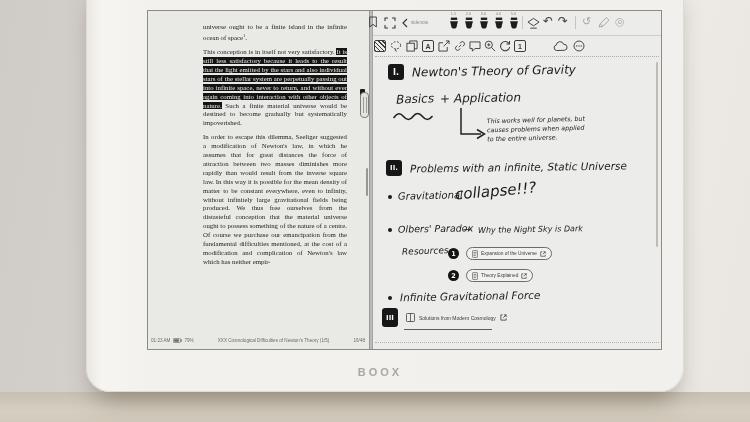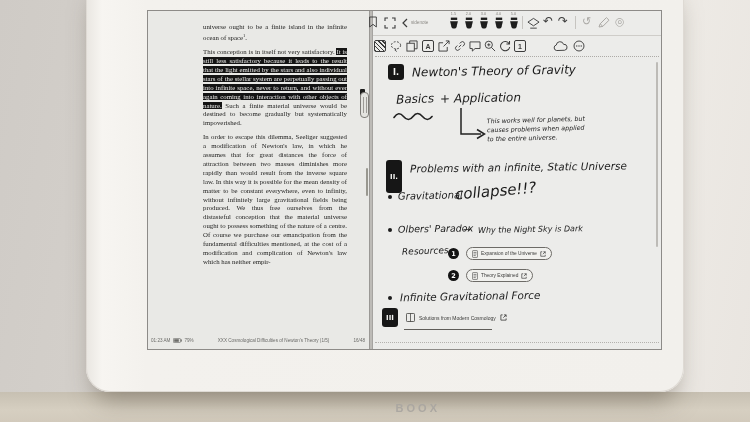--- a/index.html
+++ b/index.html
@@ -7,22 +7,22 @@
   .abs{position:absolute;}
   #stage{position:relative;width:750px;height:422px;overflow:hidden;
          background:linear-gradient(100deg,#cfcbc6 0%,#d9d5d0 42%,#efece7 78%,#e9e5e0 100%);}
   
   #desk{left:0;top:392px;width:750px;height:30px;
         background:linear-gradient(180deg,#c7c0b2 0%,#d6cfc1 60%,#d2cabc 100%);}
   
   #device{left:86px;top:-26px;width:598px;height:418px;border-radius:24px;
           background:linear-gradient(90deg,#e9e6e1 0px,#f7f5f1 16px,#f3f1ed 60px,#f2f0ec 100%);
           box-shadow:0 16px 24px -8px rgba(92,82,66,.5), inset 0 0 0 1px #dedad4;}
-  #brand{left:320px;top:366px;width:120px;text-align:right;font-size:11px;font-weight:bold;
-         letter-spacing:3px;color:#aba7a1;margin-top:36px;}
+  #brand{left:320px;top:366px;width:120px;text-align:center;font-size:11px;font-weight:bold;
+         letter-spacing:3px;color:#aba7a1;}
   
   #screen{left:147px;top:10px;width:515px;height:340px;background:#e9e9e6;
           border:1px solid #8d8b88;box-sizing:border-box;box-shadow:inset 0 1px 4px rgba(0,0,0,.22);}
   #left-page{left:148px;top:11px;width:221px;height:338px;background:#e9e9e6;}
   #panel-divider{left:369px;top:11px;width:4px;height:338px;background:#bdbbb7;
                  border-left:1px solid #9a9895;border-right:1px solid #a5a3a0;box-sizing:border-box;}
   #notes-panel{left:373px;top:11px;width:288px;height:338px;background:#ececea;}
   
   #book-text{left:203px;top:23px;width:144px;height:309px;overflow:hidden;
              font-family:"Liberation Serif",serif;font-size:6.8px;line-height:8.9px;
@@ -276,21 +276,21 @@
         <path d="M6 1 V27 H26" fill="none" stroke="#222" stroke-width="1.5"></path>
         <path d="M22 22.5 L29.5 27 L22 31.5" fill="none" stroke="#222" stroke-width="1.5"></path>
       </svg>
   </div>
   <div class="abs hw" style="left:487px;top:115px;font-size:6.3px;line-height:9px;transform:rotate(-1.5deg);">
     <div>This works well for planets, but</div>
     <div>causes problems when applied</div>
     <div>to the entire universe.</div>
   </div>
 
-  <div class="abs sec-chip" style="left:386px;top:160px;width:16px;height:33px;font-size:7px;">II.</div>
+  <div class="abs sec-chip" style="left:386px;top:160px;width:16px;height:16px;font-size:7px;">II.</div>
   <div class="abs hw" style="left:410px;top:161px;font-size:10.5px;transform:rotate(-0.8deg);">Problems with an infinite, Static Universe</div>
 
   <div class="abs bullet-dot" style="left:388px;top:195px;"></div>
   <div class="abs hw" style="left:398px;top:190px;font-size:10px;transform:rotate(-1.5deg);">Gravitational</div>
   <div class="abs hw" style="left:455px;top:182px;font-size:15px;transform:rotate(-5deg);">collapse!!?</div>
 
   <div class="abs bullet-dot" style="left:388px;top:228px;"></div>
   <div class="abs hw" style="left:398px;top:223px;font-size:9.5px;transform:rotate(-1deg);">Olbers' Paradox</div>
   <div class="abs hw" style="left:463px;top:224px;font-size:9px;">→</div>
   <div class="abs hw" style="left:478px;top:225px;font-size:8px;transform:rotate(-1deg);">Why the Night Sky is Dark</div>

